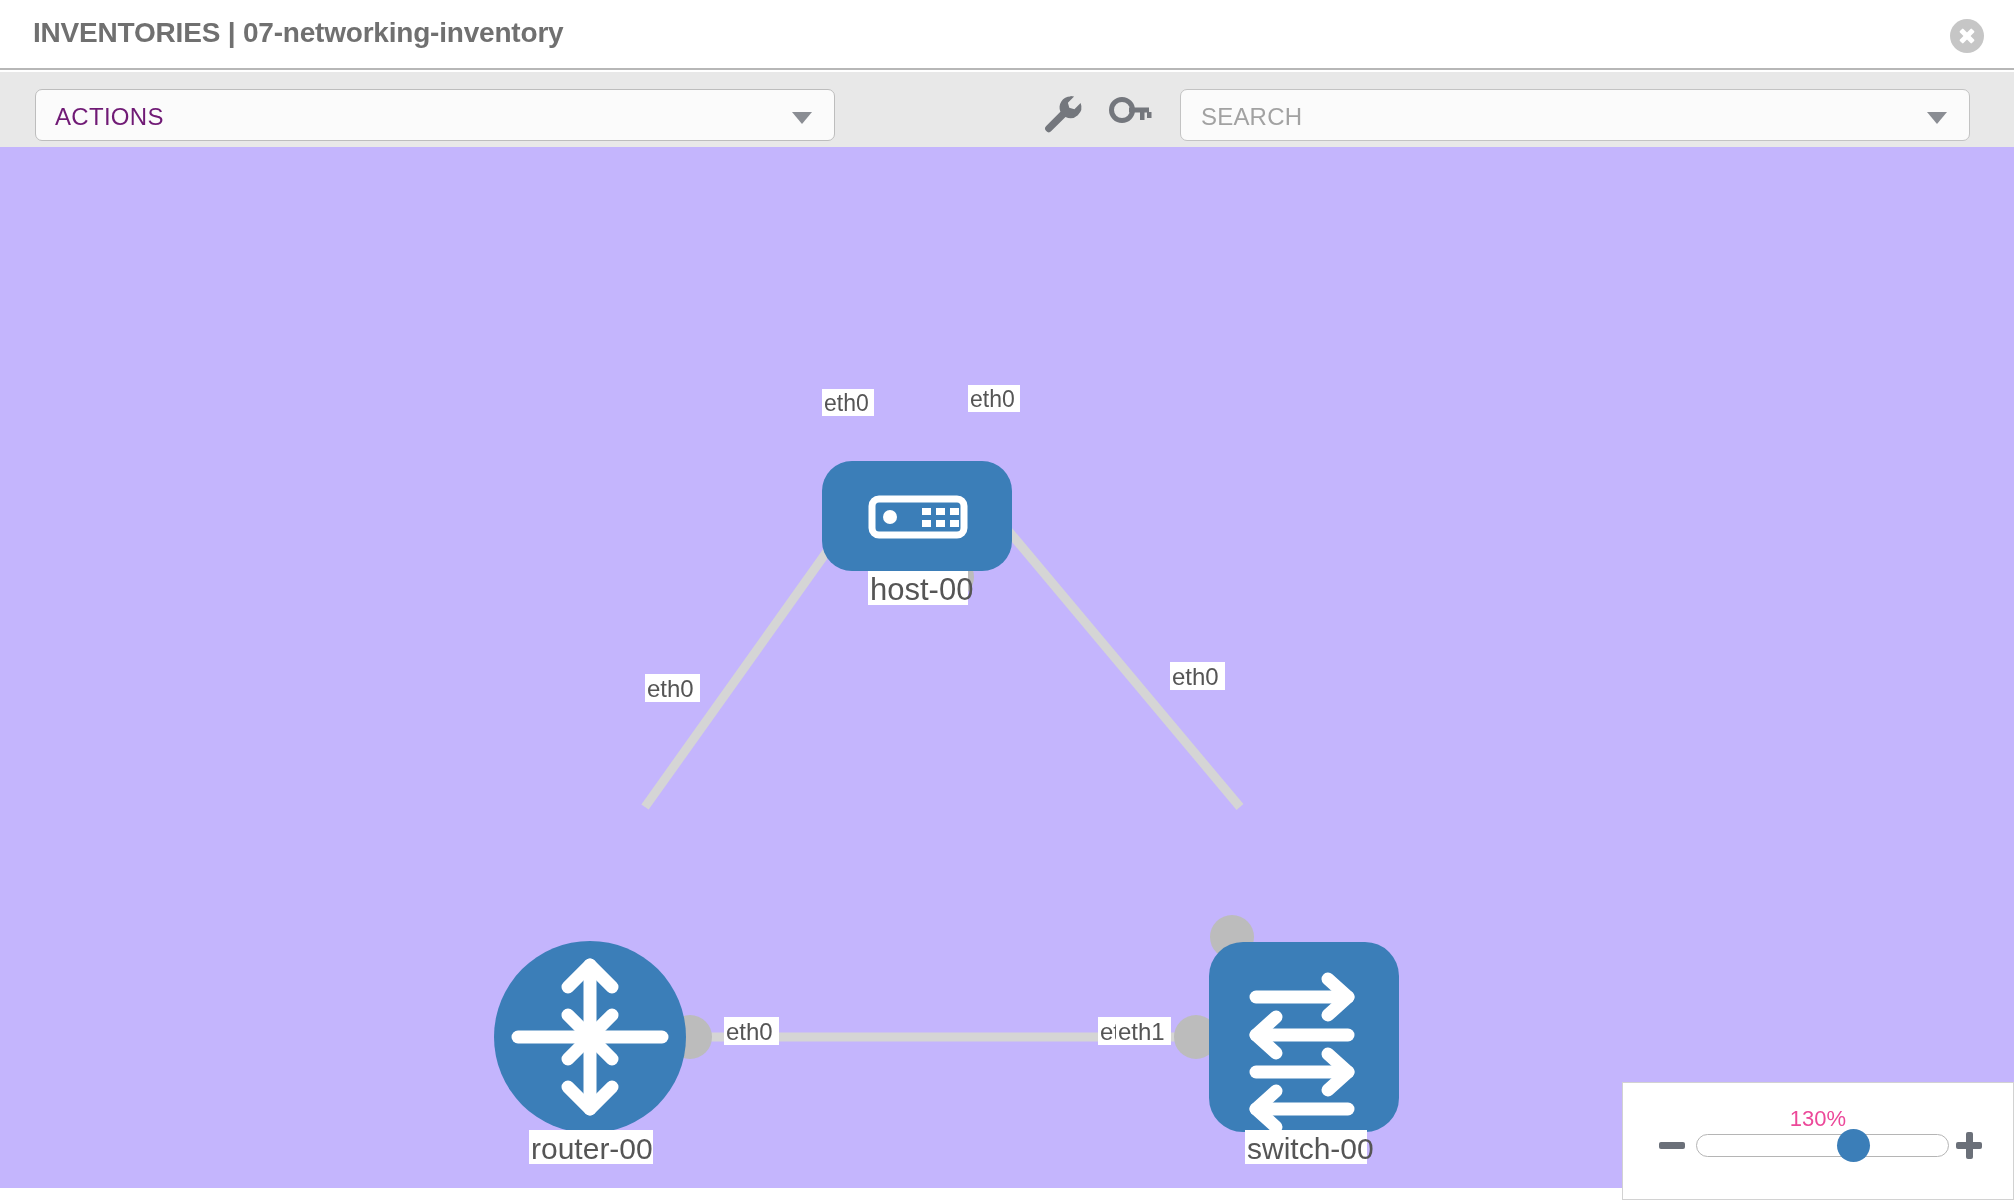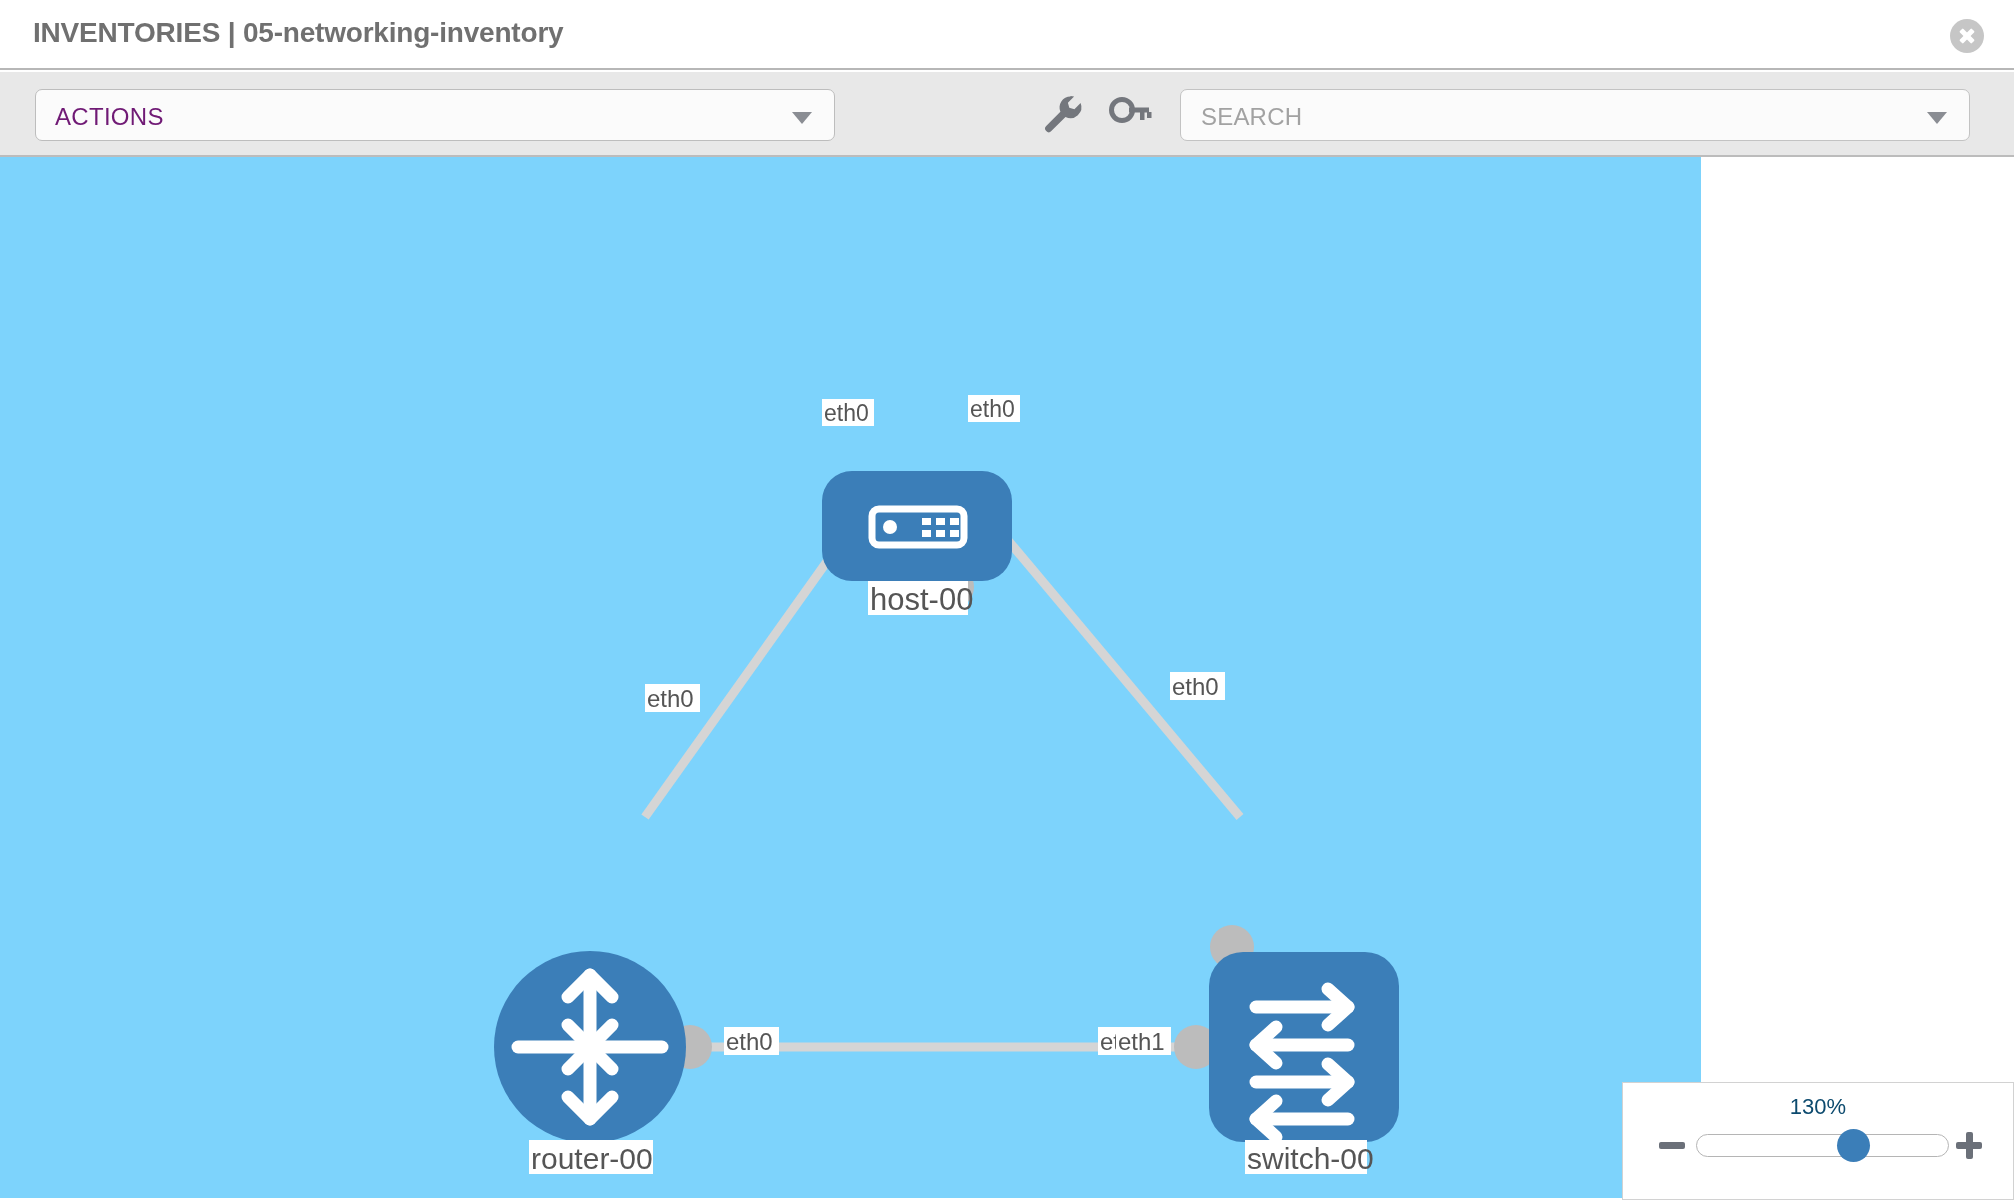--- a/index.html
+++ b/index.html
@@ -133,24 +133,24 @@
     top: 22px;
     width: 0; height: 0;
     border-left: 10px solid transparent;
     border-right: 10px solid transparent;
     border-top: 12px solid #8a8d93;
   }
 
   
   .canvas {
     position: absolute;
-    left: 0; top: 157px;
-    width: 1701px;
+    left: 0; top: 147px;
+    width: 2014px;
     height: 1041px;
-    background: #7dd3fc;
+    background: #c4b5fd;
     overflow: hidden;
   }
   .topology-svg {
     position: absolute;
     left: 0; top: 0;
     width: 2014px;
     height: 1041px;
   }
 
   
@@ -158,26 +158,26 @@
     position: absolute;
     left: 1622px;
     top: 1082px;
     width: 392px;
     height: 118px;
     background: #ffffff;
     border: 1px solid #d2d2d2;
   }
   .zoom-value {
     position: absolute;
-    top: 11px;
+    top: 23px;
     left: 0;
     width: 100%;
     text-align: center;
     font-size: 22px;
-    color: #0c4a6e;
+    color: #ec4899;
   }
   .zoom-minus, .zoom-plus {
     position: absolute;
     top: 46px;
     width: 32px;
     height: 32px;
     cursor: pointer;
   }
   .zoom-minus { left: 33px; }
   .zoom-plus  { left: 330px; }
@@ -216,21 +216,21 @@
     border-radius: 50%;
     background: #3b7eb8;
   }
 </style>
 </head>
 <body>
 
 <div id="app">
 
   <div class="header">
-    <div class="header-title">INVENTORIES | 05-networking-inventory</div>
+    <div class="header-title">INVENTORIES | 07-networking-inventory</div>
     <div class="close-icon"></div>
   </div>
 
   <div class="toolbar">
 
     <div class="actions-select">
       <span class="actions-label">ACTIONS</span>
       <span class="caret"></span>
     </div>
 

